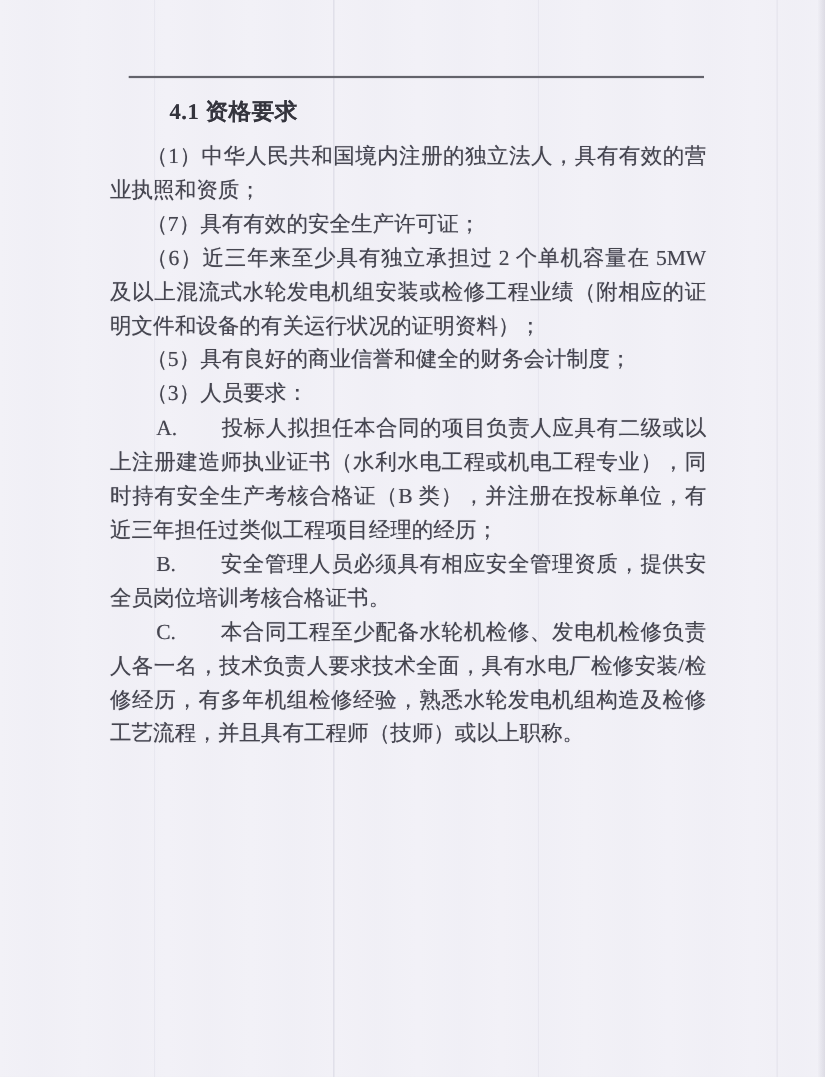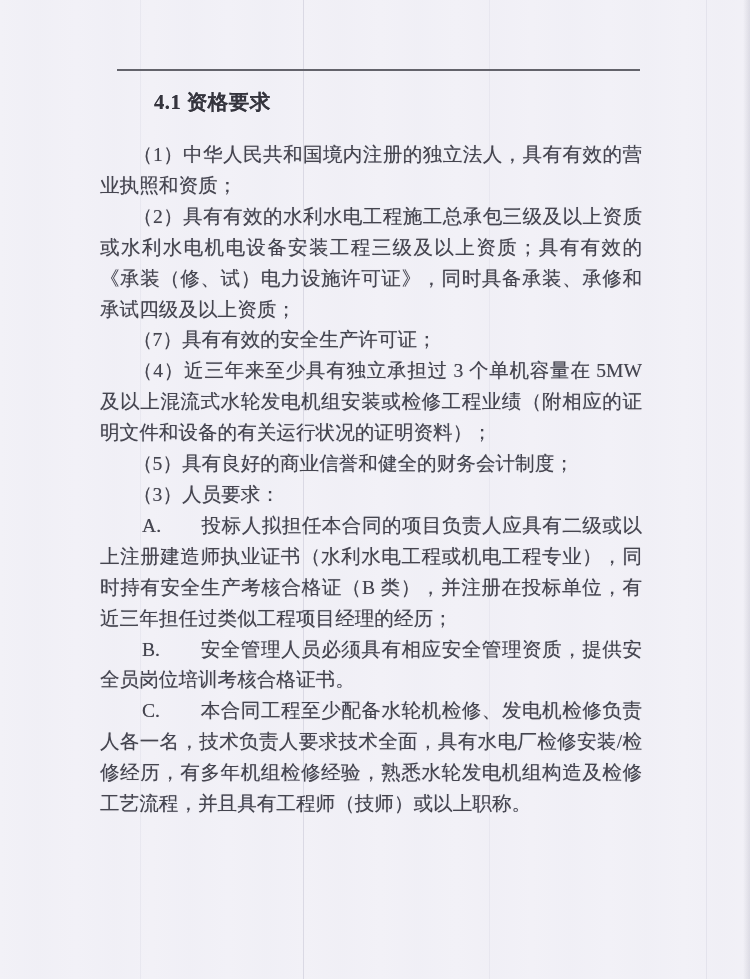--- a/index.html
+++ b/index.html
@@ -57,21 +57,21 @@
     left: 100px;
     top: 87px;
     width: 542px;
     color: var(--ink-color, #45454f);
     font-size: 19.6px;
     line-height: 30.9px;
     text-align: justify;
     text-justify: inter-character;
   }
   .heading {
-    margin: 0 0 22px 0;
+    margin: 0 0 10px 0;
     font-size: 20.5px;
     line-height: 31px;
     font-weight: 700;
     color: #34343d;
     text-indent: 54px;
     letter-spacing: 0.5px;
     text-shadow: 0 0 0.6px rgba(50,50,62,0.65);
   }
   .para {
     margin: 0;
@@ -93,23 +93,22 @@
   <div class="streak s3"></div>
   <div class="streak s4"></div>
   <div class="edge-right"></div>
 
   <div class="rule-top"></div>
 
   <div class="content">
     <h2 class="heading">4.1 资格要求</h2>
     <div id="paragraphs">
         <p class="para">（1）中华人民共和国境内注册的独立法人，具有有效的营业执照和资质；</p>
-        <p class="para">（2）具有有效的水利水电工程施工总承包三级及以上资质或水利水电机电设备安装工程三级及以上资质；具有有效的《承装（修、试）电力设施许可证》，同时具备承装、承修和承试四级及以上资质；</p>
         <p class="para">（7）具有有效的安全生产许可证；</p>
-        <p class="para">（4）近三年来至少具有独立承担过 3 个单机容量在 5MW 及以上混流式水轮发电机组安装或检修工程业绩（附相应的证明文件和设备的有关运行状况的证明资料）；</p>
+        <p class="para">（6）近三年来至少具有独立承担过 2 个单机容量在 5MW 及以上混流式水轮发电机组安装或检修工程业绩（附相应的证明文件和设备的有关运行状况的证明资料）；</p>
         <p class="para">（5）具有良好的商业信誉和健全的财务会计制度；</p>
         <p class="para">（3）人员要求：</p>
         <p class="para letter">A.　　投标人拟担任本合同的项目负责人应具有二级或以上注册建造师执业证书（水利水电工程或机电工程专业），同时持有安全生产考核合格证（B 类），并注册在投标单位，有近三年担任过类似工程项目经理的经历；</p>
         <p class="para letter">B.　　安全管理人员必须具有相应安全管理资质，提供安全员岗位培训考核合格证书。</p>
         <p class="para letter">C.　　本合同工程至少配备水轮机检修、发电机检修负责人各一名，技术负责人要求技术全面，具有水电厂检修安装/检修经历，有多年机组检修经验，熟悉水轮发电机组构造及检修工艺流程，并且具有工程师（技师）或以上职称。</p>
       </div>
   </div>
 </div>
 
 </body></html>

